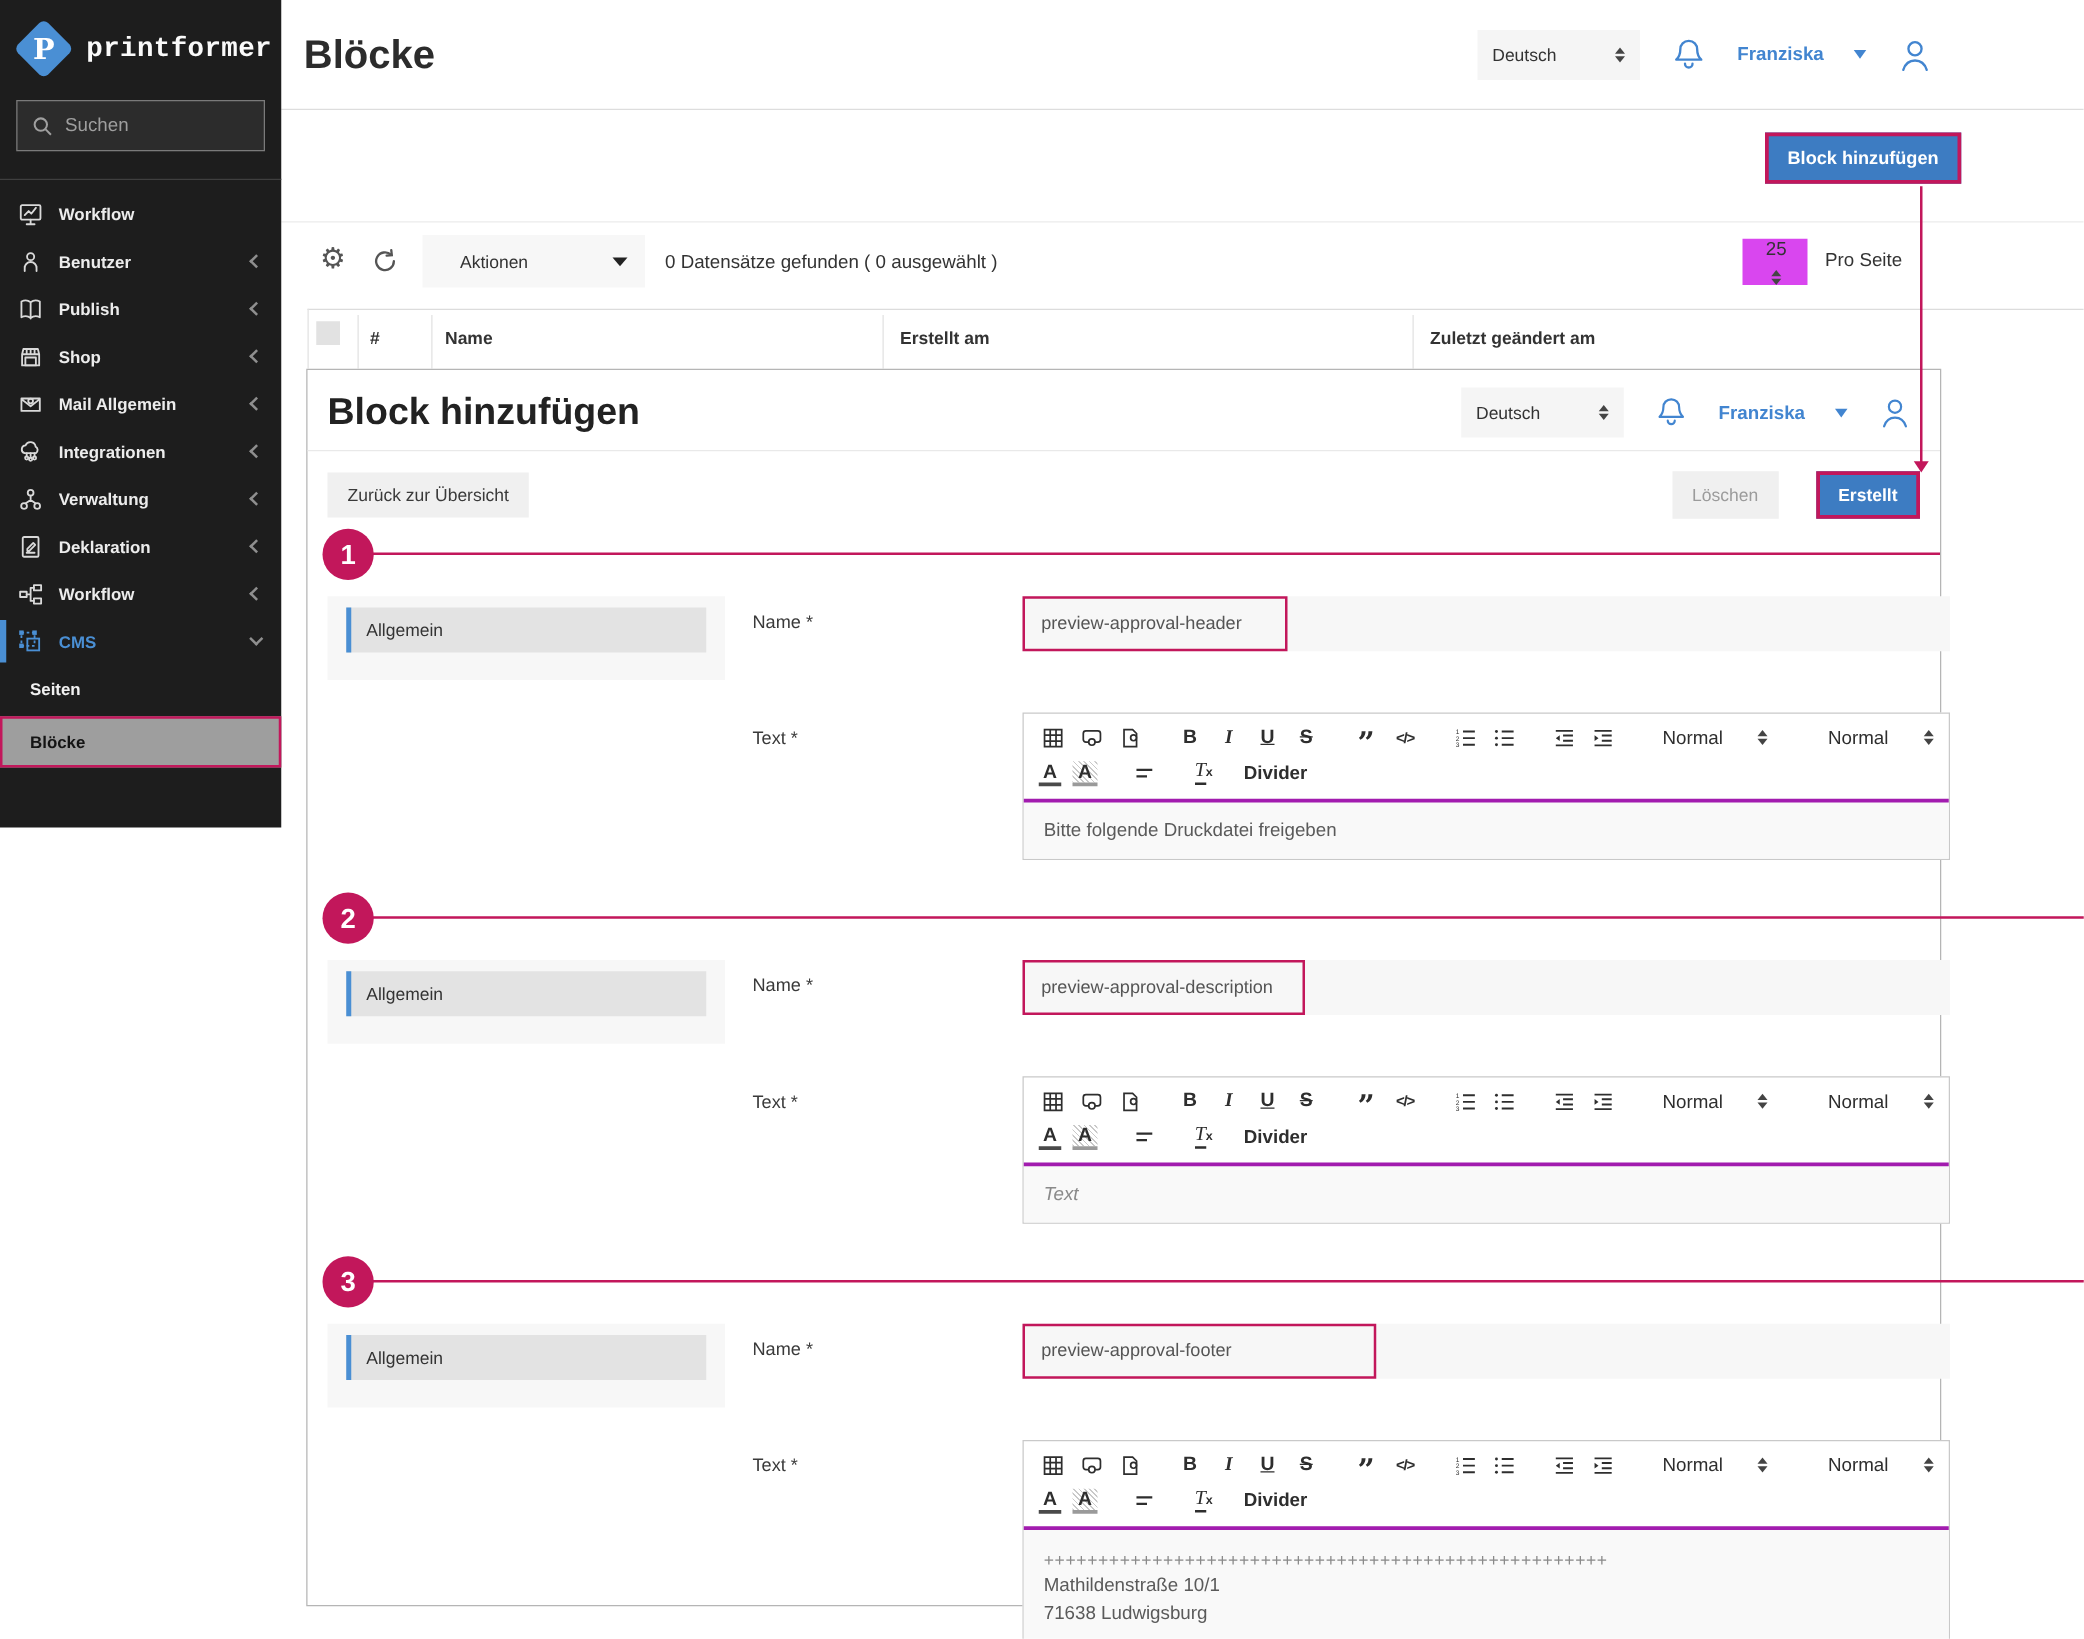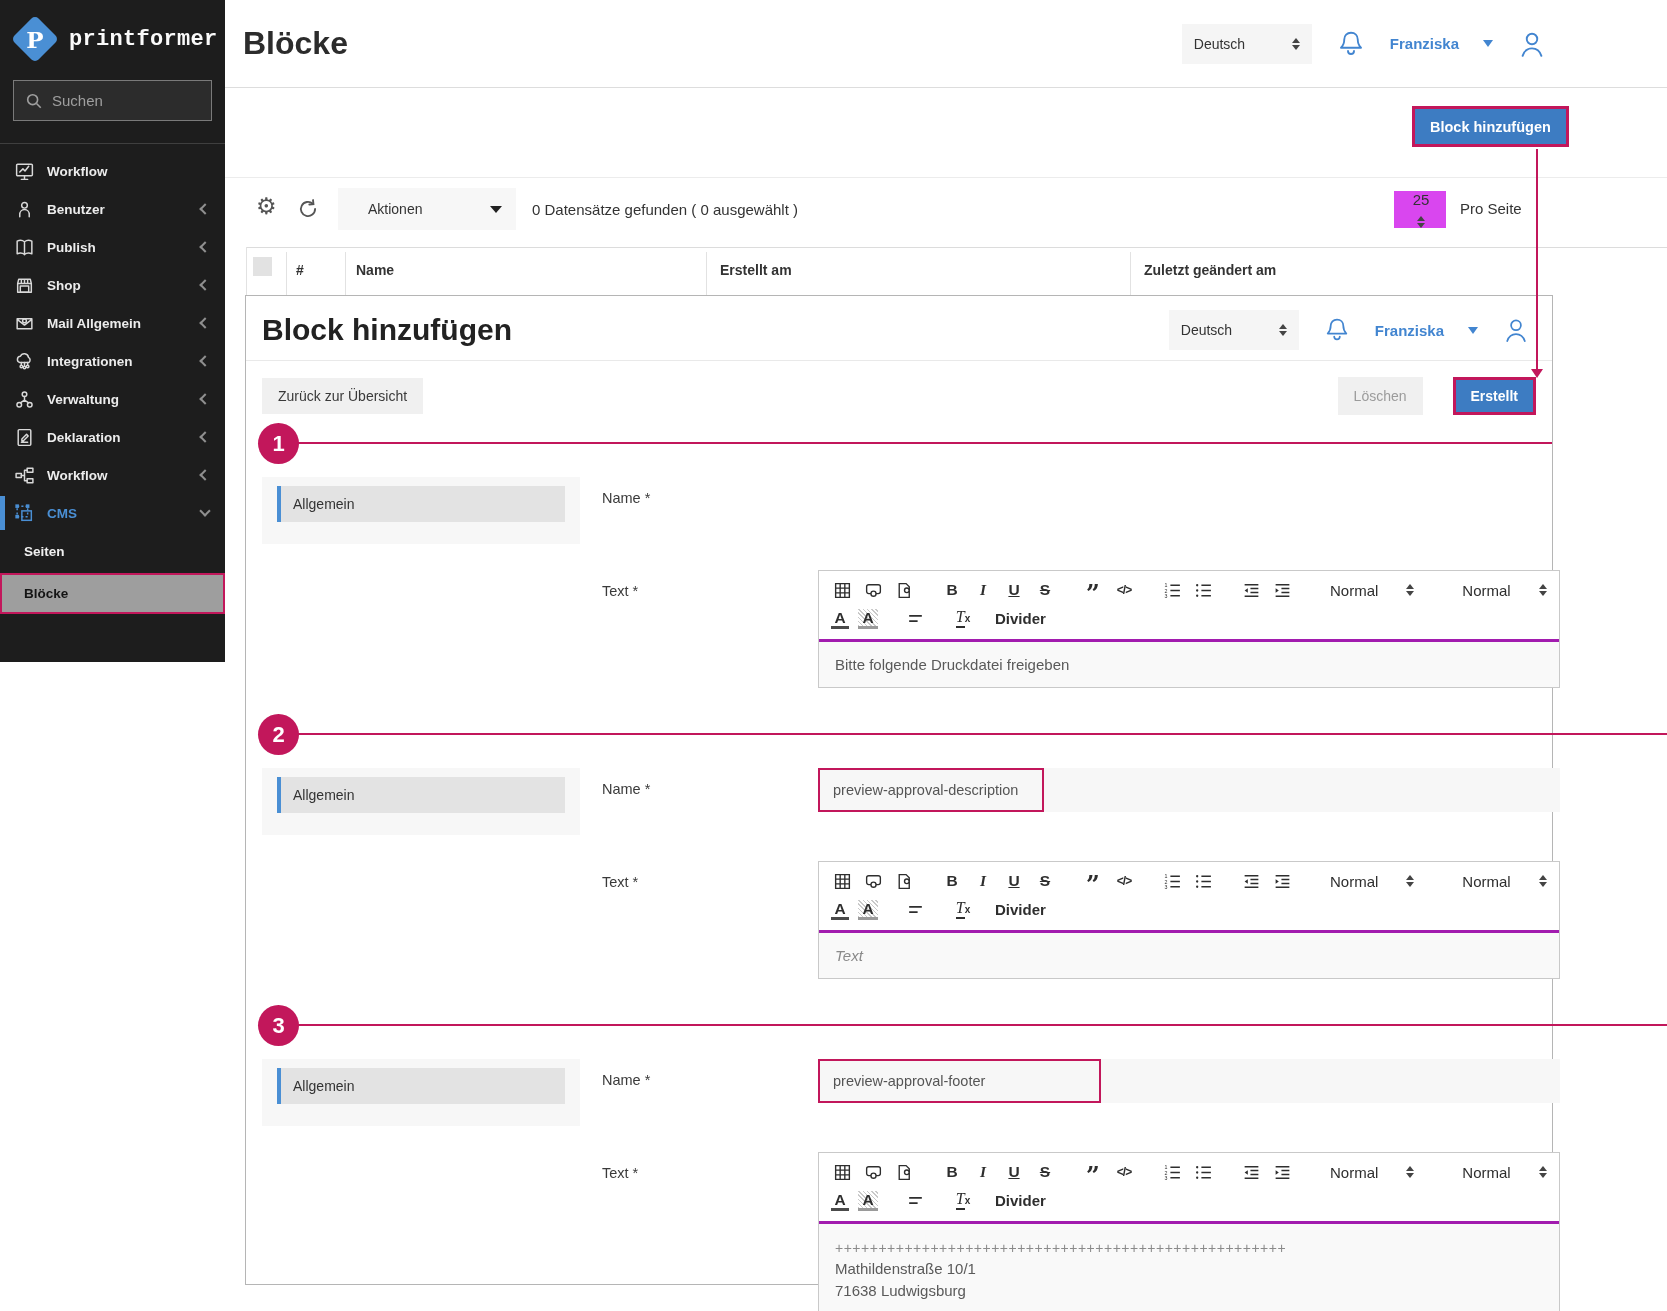--- a/index.html
+++ b/index.html
@@ -322,20 +322,23 @@
 
     <div class="marker-row">
       <span class="marker-circle">1</span>
       <span class="marker-line line-in"></span>
     </div>
     <div class="section">
       <div class="tab-panel">
         <div class="tab">Allgemein</div>
       </div>
       <div class="lbl lbl-name">Name *</div>
+      <div class="name-field">
+        <span class="name-ann mw1">preview-approval-header</span>
+      </div>
       <div class="lbl lbl-text">Text *</div>
       <div class="editor">
         <div class="tb-row">
           <span class="tb">
               <svg width="19" height="19" viewBox="0 0 18 18" fill="none" stroke="#2e2e2e" stroke-width="1.3">
                 <path d="M2.5 2.5h13v13h-13zM2.5 6.8h13M2.5 11.2h13M6.8 2.5v13M11.2 2.5v13"></path>
               </svg>
             </span>
           <span class="tb">
               <svg width="19" height="19" viewBox="0 0 18 18" fill="none" stroke="#2e2e2e" stroke-width="1.3">

